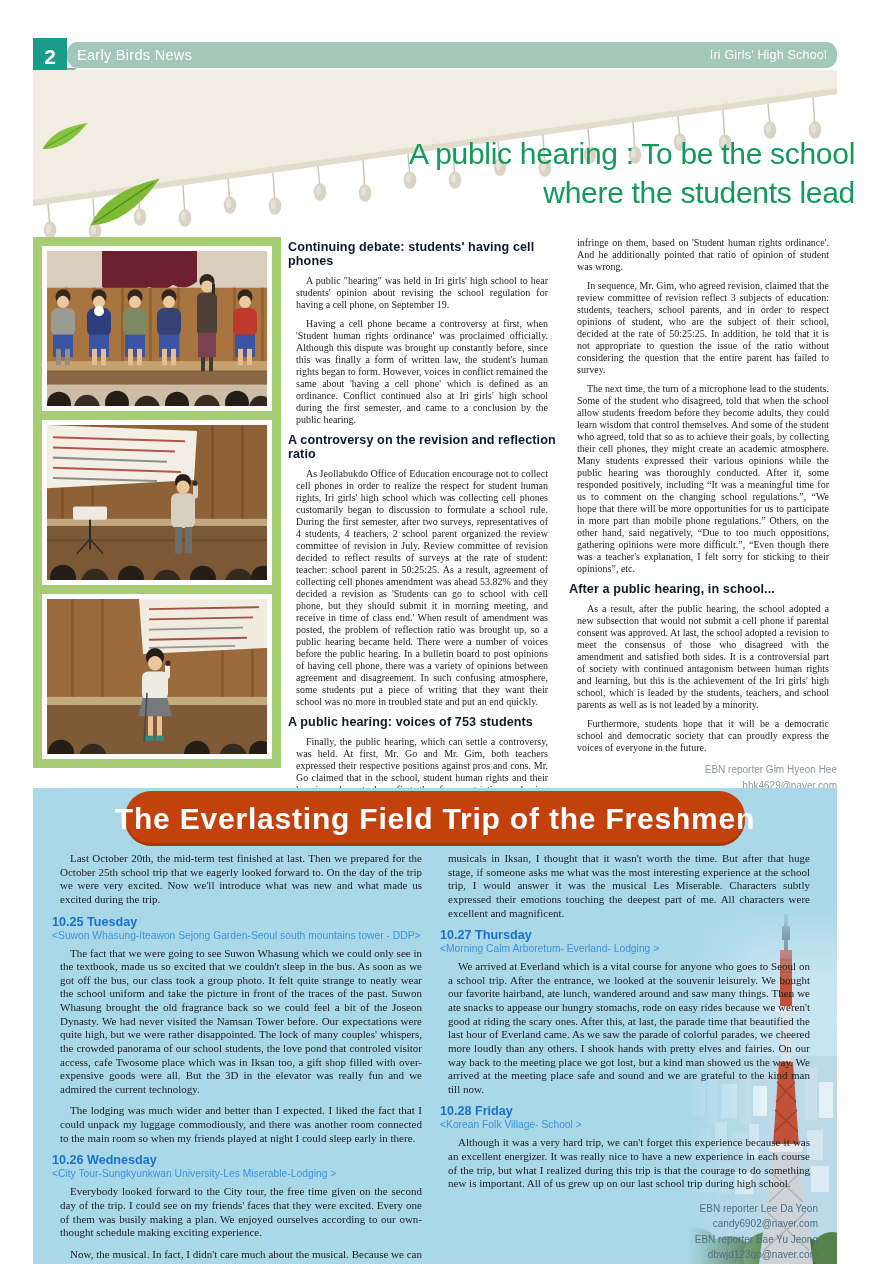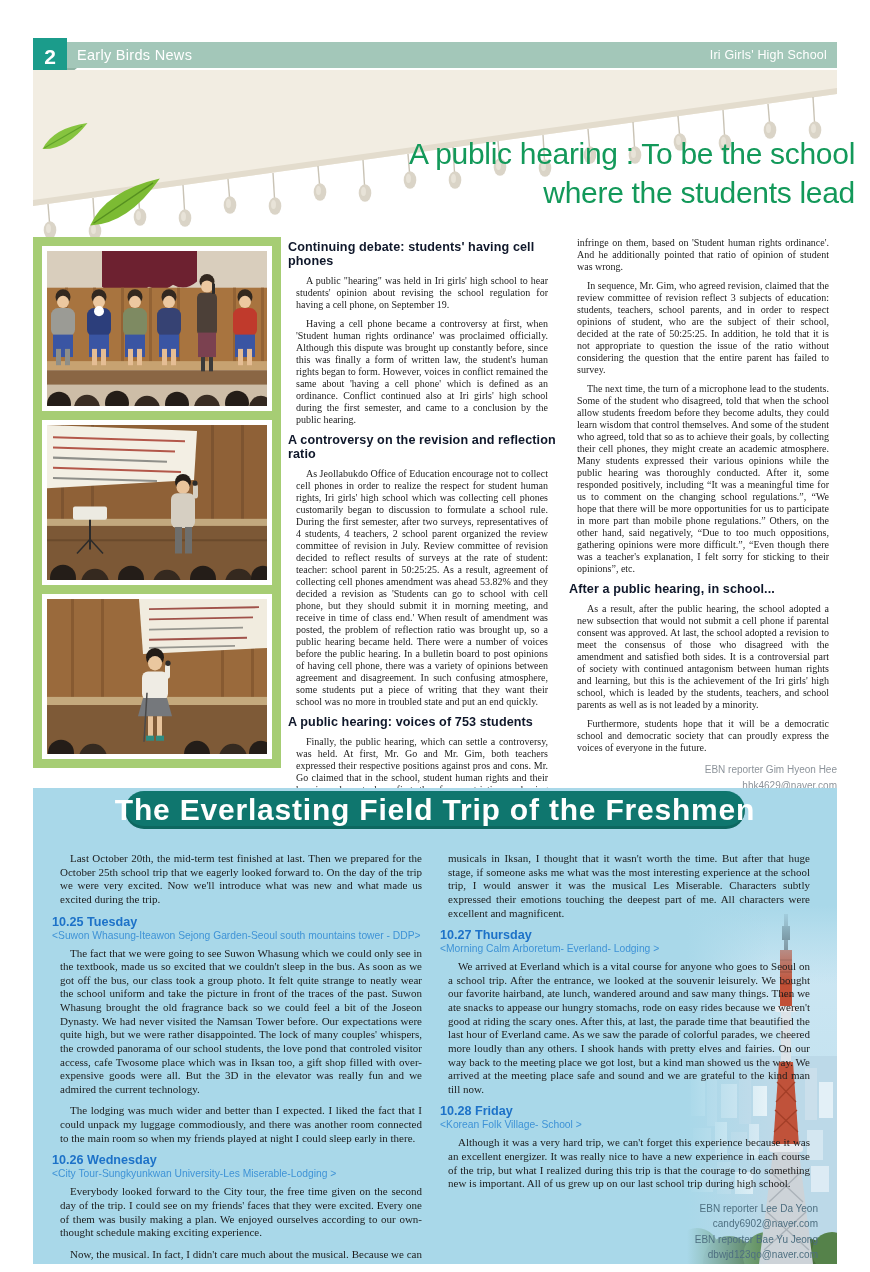--- a/index.html
+++ b/index.html
@@ -8,21 +8,21 @@
 
   
   .masthead{position:absolute;left:33px;top:38px;width:804px;height:40px;}
   .pageno{position:absolute;left:0;top:0;width:34px;height:38px;background:#1b9c8b;color:#fff;
           font-family:"Liberation Sans",sans-serif;font-size:21px;font-weight:700;
           display:flex;align-items:center;justify-content:center;}
   .fold{position:absolute;left:34px;top:30px;width:0;height:0;
         border-left:10px solid #8fb3a4;border-bottom:8px solid transparent;}
   .mastbar{position:absolute;left:34px;top:4px;width:770px;height:26px;background:#a3c7b9;
            display:flex;align-items:center;justify-content:space-between;box-sizing:border-box;
-           padding:0 10px;color:#ffffff;font-family:"Liberation Sans",sans-serif;}
+           padding:0 10px;color:#ffffff;font-family:"Liberation Sans",sans-serif;border-radius:11px;}
   .mast-title{font-size:14.5px;letter-spacing:.3px;}
   .mast-school{font-size:12.5px;letter-spacing:.2px;}
 
   
   .garland{position:absolute;left:33px;top:70px;width:804px;height:190px;z-index:1;}
   .garland svg{display:block;}
 
   
   .headline{position:absolute;right:15px;top:134px;width:540px;margin:0;text-align:right;z-index:2;
             color:#13995a;font-family:"Liberation Sans",sans-serif;font-weight:400;
@@ -44,22 +44,22 @@
   .byline1{margin-top:8px;text-align:right;font-family:"Liberation Sans",sans-serif;
            font-size:10px;line-height:1.55;color:#8d949b;}
 
   
   .panel{position:absolute;left:33px;top:788px;width:804px;height:476px;background:#a9d8e9;overflow:hidden;}
   .tower{position:absolute;right:0;top:118px;width:150px;height:358px;z-index:0;}
   .tower svg{display:block;width:100%;height:100%;}
   .tower-fade{position:absolute;right:0;top:118px;width:150px;height:358px;z-index:1;
               background:linear-gradient(90deg,#a9d8e9 0%,rgba(169,216,233,0) 55%),
                          linear-gradient(180deg,#a9d8e9 0%,rgba(169,216,233,0) 22%);}
-  .banner{position:absolute;left:50%;transform:translateX(-50%);top:3px;width:620px;height:38px;
-          background:#0f766e;border-radius:26px;display:flex;align-items:center;justify-content:center;
+  .banner{position:absolute;left:50%;transform:translateX(-50%);top:3px;width:620px;height:55px;
+          background:#c2410c;border-radius:26px;display:flex;align-items:center;justify-content:center;
           z-index:2;box-shadow:inset 0 -3px 0 rgba(0,0,0,.12);}
   .banner span{color:#ffffff;font-family:"Liberation Sans",sans-serif;font-weight:700;font-size:30px;
                letter-spacing:.8px;white-space:nowrap;}
   .panel-cols{position:absolute;left:19px;top:64px;width:766px;display:flex;gap:10px;z-index:2;}
   .pcol{flex:1 1 0;}
   .pcol .bp{font-size:11px;line-height:1.24;margin-bottom:8px;}
   .bhead{font-family:"Liberation Sans",sans-serif;font-size:12.6px;font-weight:700;color:#1d72c8;margin:2px 0 1px;}
   .route{font-family:"Liberation Sans",sans-serif;font-size:10.3px;color:#3f93d6;margin:0 0 6px;}
   .byline2{margin-top:10px;text-align:right;font-family:"Liberation Sans",sans-serif;
            font-size:10px;line-height:1.55;color:#4e6f80;}

